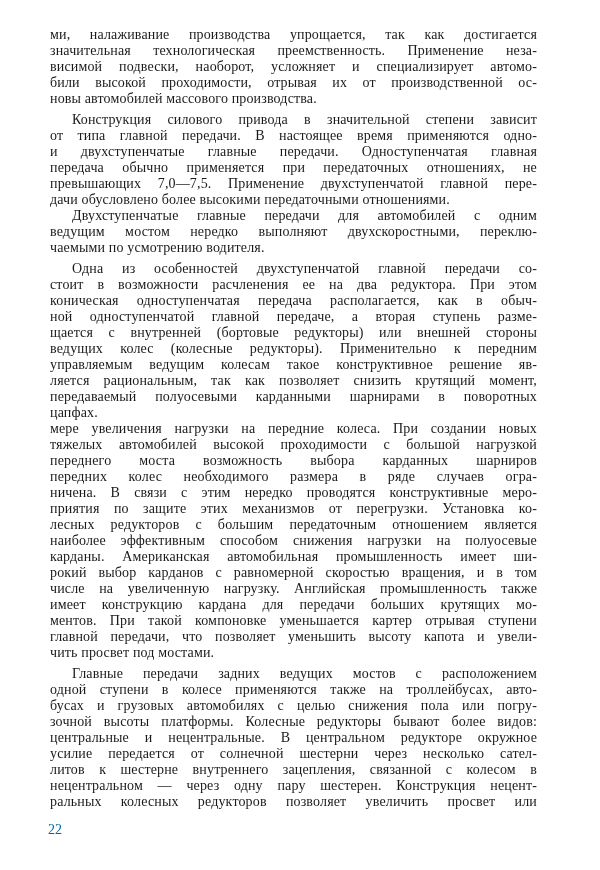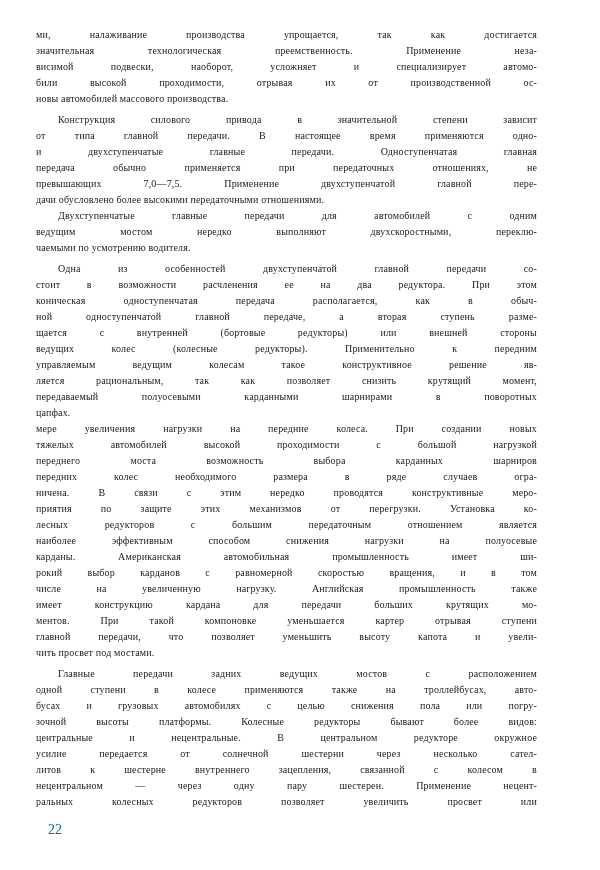--- a/index.html
+++ b/index.html
@@ -24,26 +24,27 @@
     .para {
       margin: 0;
     }
     .para.gap-before {
       margin-top: 5px;
     }
     .line {
       display: block;
       height: 16px;
       line-height: 16px;
-      font-size: 10px;
+      font-size: 14px;
       letter-spacing: 0.15px;
       text-align: justify;
       text-align-last: justify;
       white-space: nowrap;
       overflow: visible;
+      margin-left: 14px;
     }
     .line.last {
       text-align-last: left;
     }
     .line.indent {
       padding-left: 22px;
     }
     .page-number {
       position: absolute;
       left: 48px;
@@ -113,19 +114,19 @@
   </p>
 
   <p class="para gap-before">
     <span class="line indent">Главные  передачи задних  ведущих мостов  с расположением</span>
     <span class="line">одной ступени в колесе применяются также на троллейбусах, авто-</span>
     <span class="line">бусах и грузовых автомобилях с целью снижения пола или погру-</span>
     <span class="line">зочной высоты платформы. Колесные редукторы бывают более видов:</span>
     <span class="line">центральные и нецентральные. В центральном редукторе окружное</span>
     <span class="line">усилие передается  от солнечной шестерни через несколько сател-</span>
     <span class="line">литов к шестерне внутреннего зацепления, связанной  с колесом в</span>
-    <span class="line">нецентральном — через одну пару шестерен. Применение нецент-</span>
+    <span class="line">нецентральном — через одну пару шестерен. Конструкция нецент-</span>
     <span class="line">ральных колесных редукторов  позволяет увеличить  просвет или</span>
   </p>
 
 </div>
 
 <div class="page-number">22</div>
 
 </body></html>

